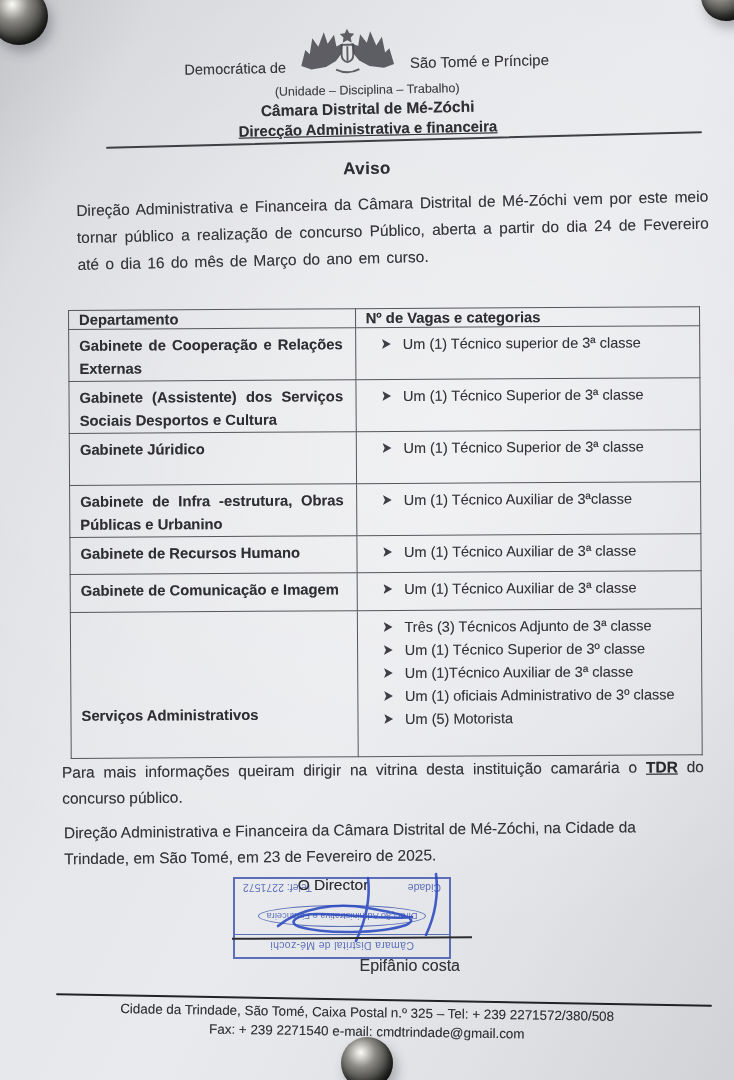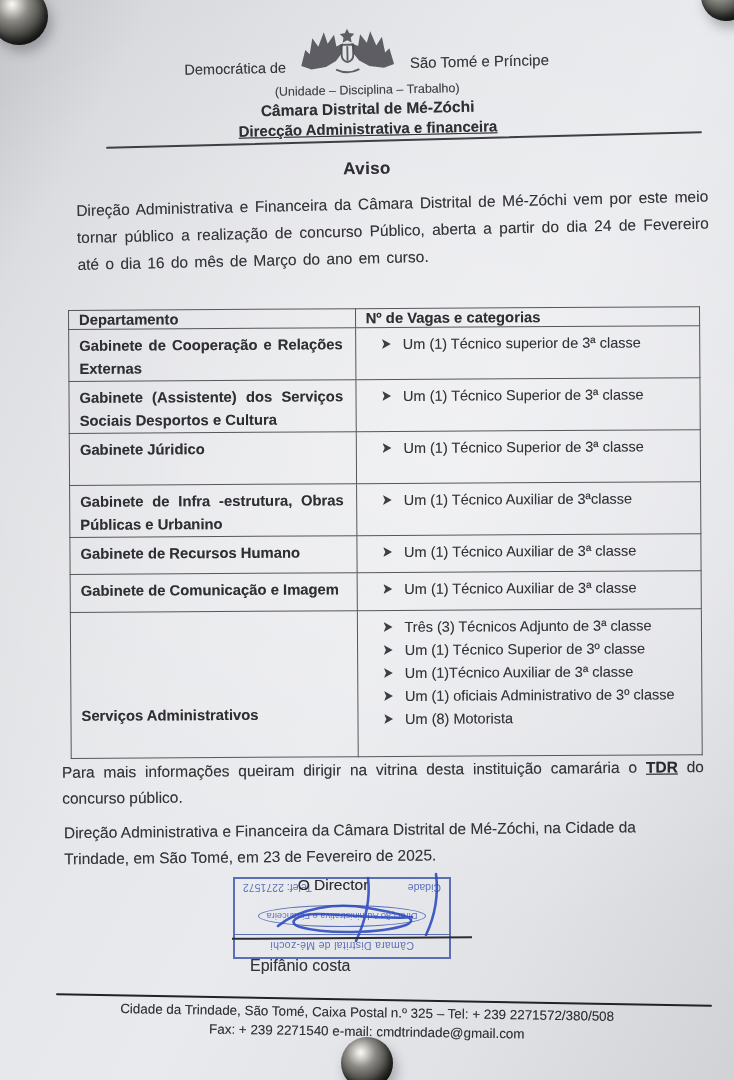--- a/index.html
+++ b/index.html
@@ -74,21 +74,21 @@
   .stamp-mid { flex:1; display:flex; align-items:center; justify-content:center; }
   .stamp-ellipse { border:1.6px solid #3c55ad; border-radius:50%; padding:5px 8px;
     font-size:9.3px; white-space:nowrap; }
   .stamp-bottom { height:19px; display:flex; justify-content:space-between;
     align-items:center; padding:0 8px; font-size:10.5px; }
   .director { position:absolute; left:233px; top:876px; width:200px; text-align:center;
     font-size:15.5px; font-weight:500; color:#2a2a2f; }
   .sig-line { position:absolute; left:232px; top:937px; width:240px; height:1.6px;
     background:#2c2c31; transform:rotate(-0.4deg); }
   .sig-svg { position:absolute; left:240px; top:868px; }
-  .sig-name { position:absolute; left:250px; top:957px; width:210px; text-align:left; font-size:16px; }
+  .sig-name { position:absolute; left:250px; top:957px; width:210px; text-align:right; font-size:16px; }
 
   
   .footer-rule { position:absolute; left:56px; top:999px; width:656px; height:2.4px;
     background:#222227; transform:rotate(1.0deg); border-radius:1px; }
   .footer-text { position:absolute; left:0; top:1004px; width:734px; text-align:center;
     font-size:13.4px; line-height:18.5px; transform:rotate(0.9deg); color:#2f2f34; }
 </style>
 </head>
 <body>
 
@@ -201,21 +201,21 @@
         <div class="vac-item">
               <span class="bullet"></span>
               <span>Um (1)Técnico Auxiliar de 3ª classe</span>
             </div>
         <div class="vac-item">
               <span class="bullet"></span>
               <span>Um (1) oficiais Administrativo de 3º classe</span>
             </div>
         <div class="vac-item">
               <span class="bullet"></span>
-              <span>Um (8) Motorista</span>
+              <span>Um (5) Motorista</span>
             </div>
       </td>
     </tr>
   </tbody>
     </table>
 
   <p class="note"><span>Para mais informações queiram dirigir na vitrina desta instituição camarária o</span> <b>TDR</b> <span>do concurso público.</span></p>
 
   <p class="dateline">Direção Administrativa e Financeira da Câmara Distrital de Mé-Zóchi, na Cidade da Trindade, em São Tomé, em 23 de Fevereiro de 2025.</p>
 

